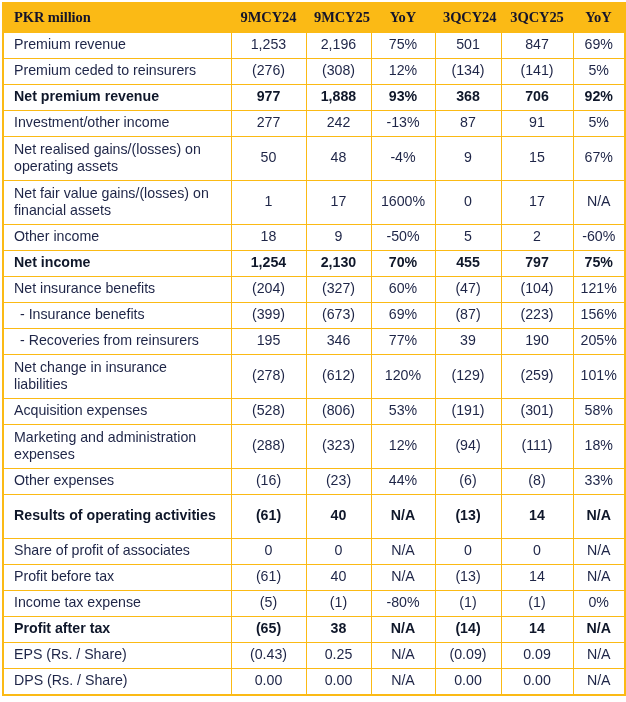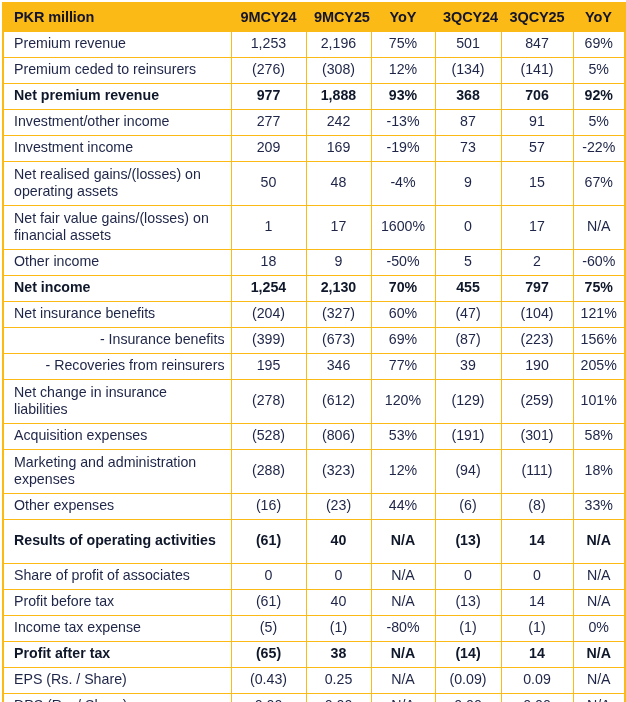--- a/index.html
+++ b/index.html
@@ -35,20 +35,21 @@
   thead th {
     background: #FBBA15;
     color: #14142B;
     font-weight: bold;
     font-size: 14.5px;
     padding: 5px 8px 6px 8px;
     border: none;
     text-align: center;
     letter-spacing: -0.1px;
     white-space: nowrap;
+    font-family: Liberation Serif, serif;
   }
   thead th.label-head {
     text-align: left;
     padding-left: 10px;
   }
 
   tbody td {
     border: 1.5px solid #FBBA15;
     color: #1E2547;
     font-size: 14.2px;
@@ -65,21 +66,20 @@
   }
   tbody tr.bold td {
     font-weight: bold;
     color: #0f172a;
   }
   tbody tr.tall td {
     height: 36px;
   }
   tbody td.indent {
     padding-left: 16px;
-    text-align: right;
   }
 </style>
 </head>
 <body>
 
 <div class="table-wrap">
   <table class="fin">
     <colgroup>
       <col class="c-label">
       <col class="c-n1">
@@ -130,29 +130,20 @@
         </tr>
         <tr>
           <td class="label">Investment/other income</td>
           <td>277</td>
           <td>242</td>
           <td>-13%</td>
           <td>87</td>
           <td>91</td>
           <td>5%</td>
         </tr>
-        <tr>
-          <td class="label">Investment income</td>
-          <td>209</td>
-          <td>169</td>
-          <td>-19%</td>
-          <td>73</td>
-          <td>57</td>
-          <td>-22%</td>
-        </tr>
         <tr class="tall">
           <td class="label">Net realised gains/(losses) on operating assets</td>
           <td>50</td>
           <td>48</td>
           <td>-4%</td>
           <td>9</td>
           <td>15</td>
           <td>67%</td>
         </tr>
         <tr class="tall">

